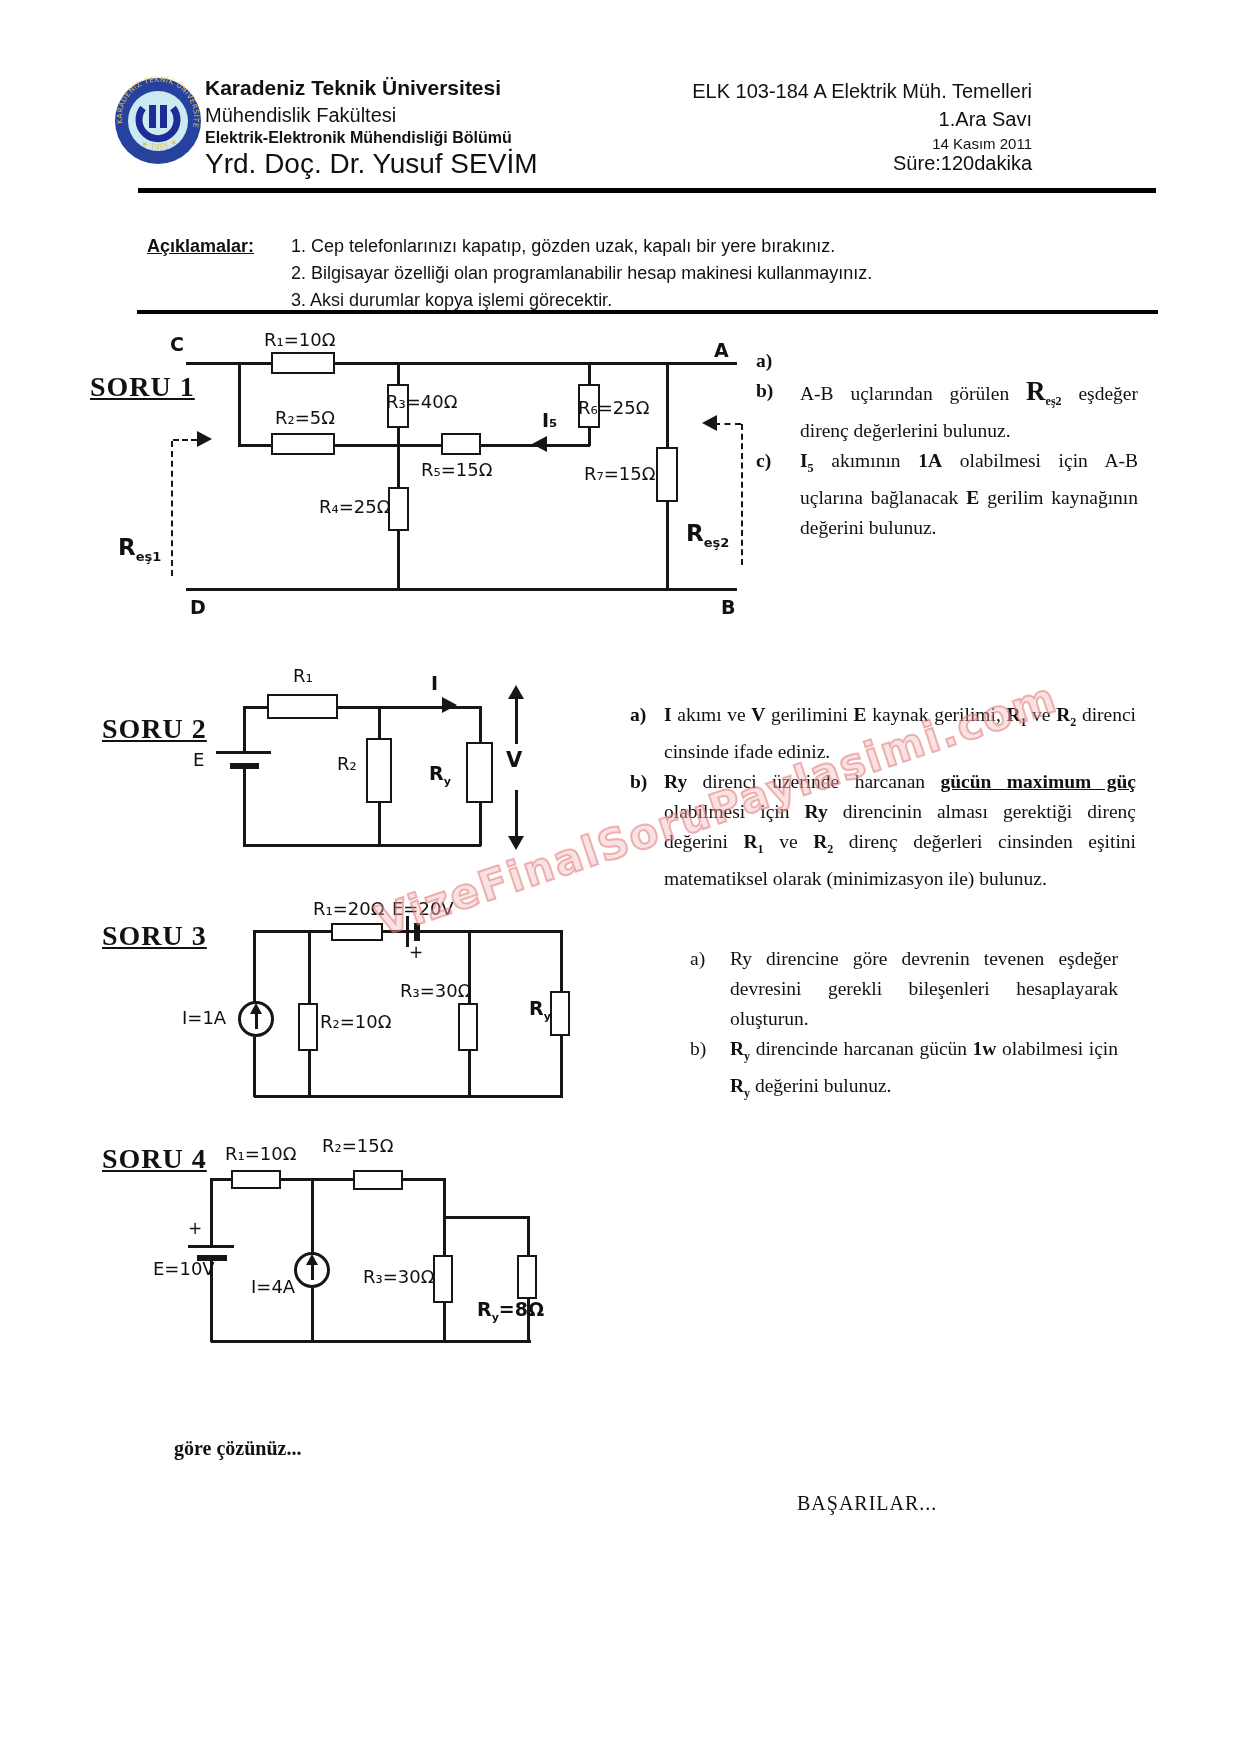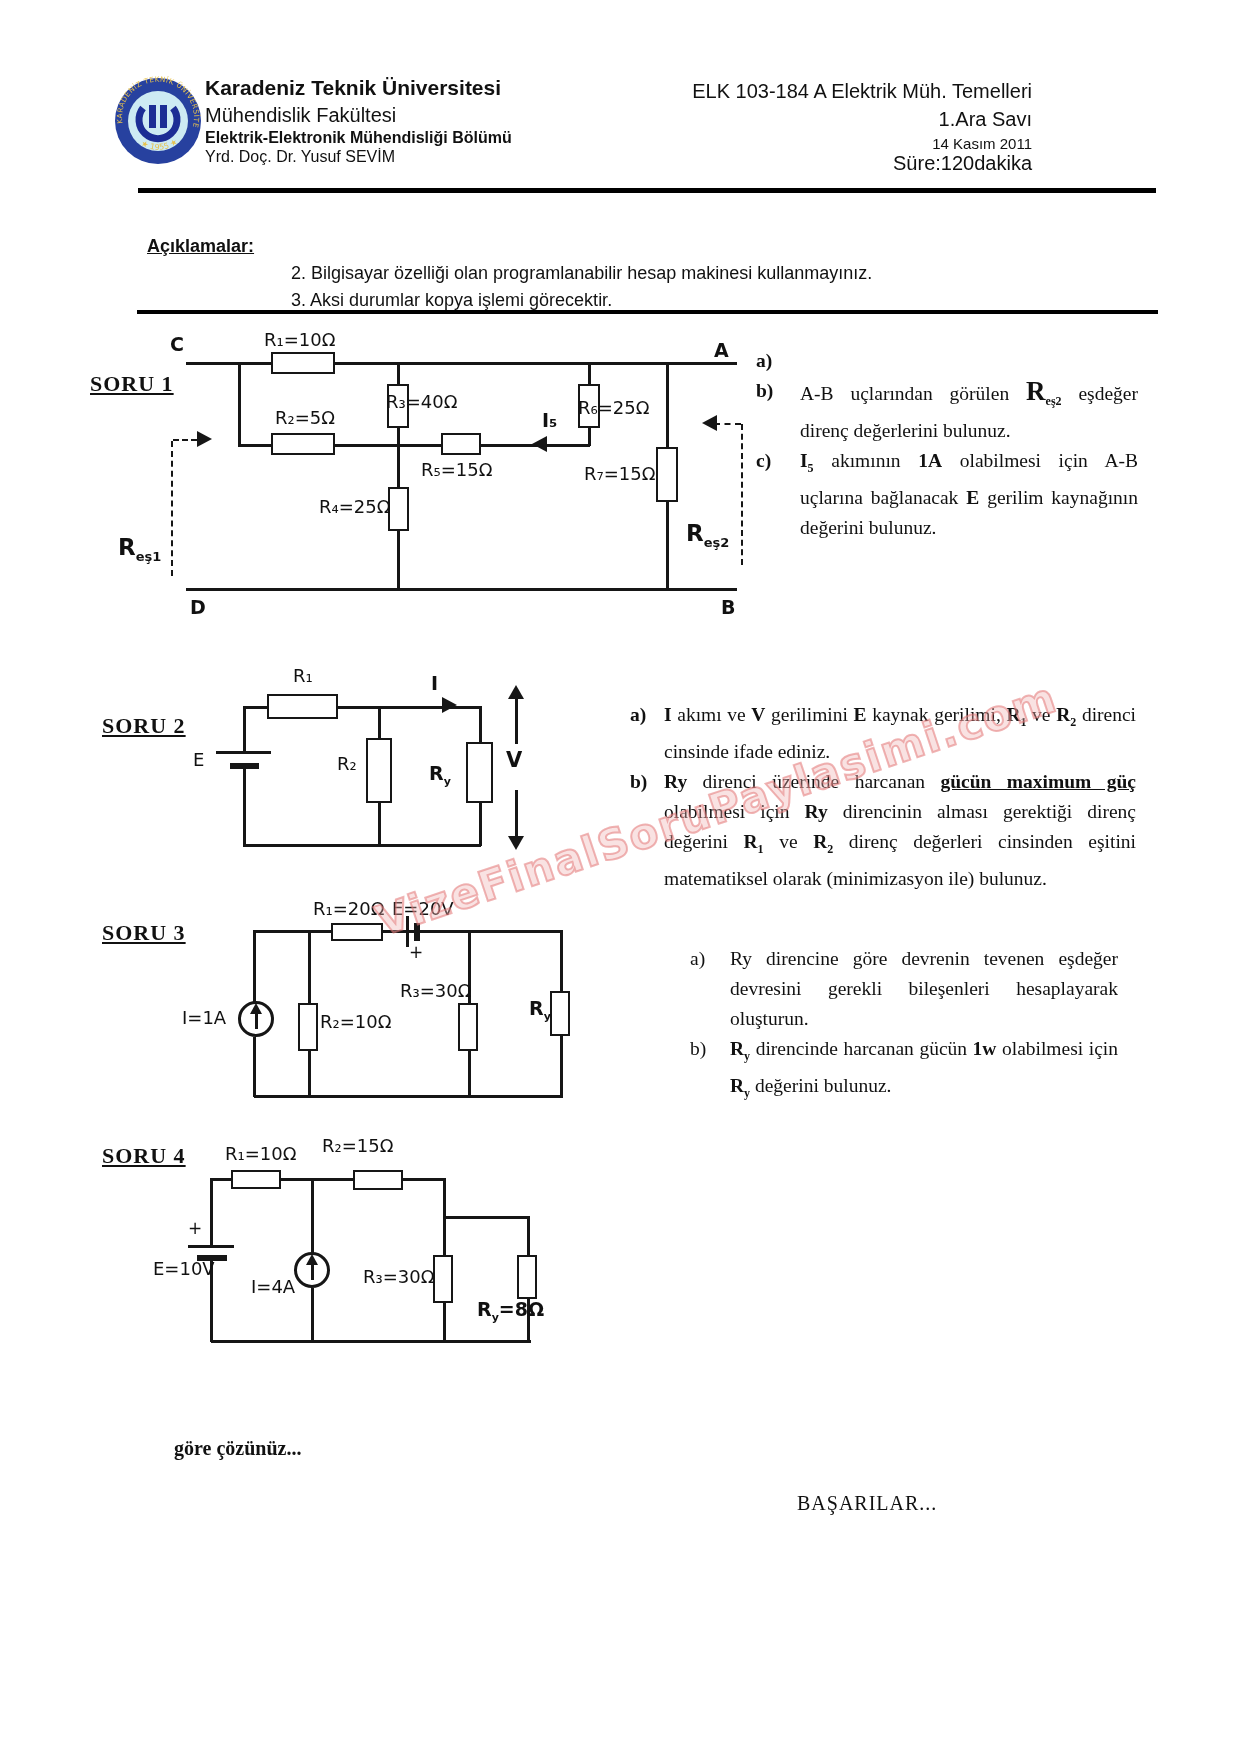--- a/index.html
+++ b/index.html
@@ -19,21 +19,21 @@
   .arD{position:absolute;width:0;height:0;border-top:14px solid #161616;border-left:8px solid transparent;border-right:8px solid transparent;}
   .arU.sm{border-bottom:11px solid #161616;border-left:6px solid transparent;border-right:6px solid transparent;}
   .bat{position:absolute;background:#161616;}
   
   .cl{position:absolute;font-family:"DejaVu Sans",sans-serif;font-size:18px;white-space:nowrap;z-index:3;}
   .nd{position:absolute;font-family:"DejaVu Sans",sans-serif;font-size:19px;font-weight:bold;white-space:nowrap;z-index:3;}
   .req{position:absolute;font-family:"DejaVu Sans",sans-serif;font-size:23px;font-weight:bold;white-space:nowrap;z-index:3;}
   .req sub{font-size:13px;}
   .cl sub,.nd sub{font-size:11px;}
   
-  .qtitle{position:absolute;font-family:"Liberation Serif",serif;font-size:22px;font-weight:bold;
+  .qtitle{position:absolute;font-family:"Liberation Serif",serif;font-size:28px;font-weight:bold;
           text-decoration:underline;letter-spacing:1px;white-space:nowrap;}
   .qcol{position:absolute;font-family:"Liberation Serif",serif;font-size:19.5px;line-height:30px;}
   .qitem{display:flex;}
   .qlab{flex:0 0 44px;font-weight:bold;}
   .qlab.reg{font-weight:normal;}
   .qtext{flex:1;text-align:justify;}
   .qnote{text-align:justify;}
   .b{font-weight:bold;}
   .u{text-decoration:underline;}
   span.lg{font-size:27px;}
@@ -71,30 +71,31 @@
       <textPath href="#arcTop" startOffset="2%">KARADENİZ TEKNİK ÜNİVERSİTESİ</textPath>
     </text>
     <text font-size="8" fill="#e6c14d" font-family="DejaVu Sans, sans-serif">
       <textPath href="#arcBot" startOffset="22%">★ 1955 ★</textPath>
     </text>
   </svg>
 
   <div class="hdr" style="left:205px;top:76px;font-size:21px;font-weight:bold;">Karadeniz Teknik Üniversitesi</div>
   <div class="hdr" style="left:205px;top:104px;font-size:20px;">Mühendislik Fakültesi</div>
   <div class="hdr" style="left:205px;top:129px;font-size:16px;font-weight:bold;">Elektrik-Elektronik Mühendisliği Bölümü</div>
-  <div class="hdr" style="left:205px;top:148px;font-size:16px;">Yrd. Doç. Dr. Yusuf SEVİM</div>
+  <div class="hdr" style="left:205px;top:148px;font-size:28px;">Yrd. Doç. Dr. Yusuf SEVİM</div>
 
   <div class="hdr" style="right:208px;top:80px;font-size:20px;">ELK 103-184 A Elektrik Müh. Temelleri</div>
   <div class="hdr" style="right:208px;top:108px;font-size:20px;">1.Ara Savı</div>
   <div class="hdr" style="right:208px;top:135px;font-size:15px;">14 Kasım 2011</div>
   <div class="hdr" style="right:208px;top:152px;font-size:20px;">Süre:120dakika</div>
 
   <div class="hline" style="left:138px;top:188px;width:1018px;height:5px;"></div>
 
   <div class="instr" style="left:147px;top:236px;font-weight:bold;text-decoration:underline;">Açıklamalar:</div>
+  <div class="instr" style="left:291px;top:236px;">1. Cep telefonlarınızı kapatıp, gözden uzak, kapalı bir yere bırakınız.</div>
   <div class="instr" style="left:291px;top:263px;">2. Bilgisayar özelliği olan programlanabilir hesap makinesi kullanmayınız.</div>
   <div class="instr" style="left:291px;top:290px;">3. Aksi durumlar kopya işlemi görecektir.</div>
 
   <div class="hline" style="left:137px;top:310px;width:1021px;height:4px;"></div>
 
   <div class="qtitle" style="left:90px;top:371px;">SORU 1</div>
 
   <div>
 
     <div class="wh" style="left:186px;top:362px;width:551px;"></div>

